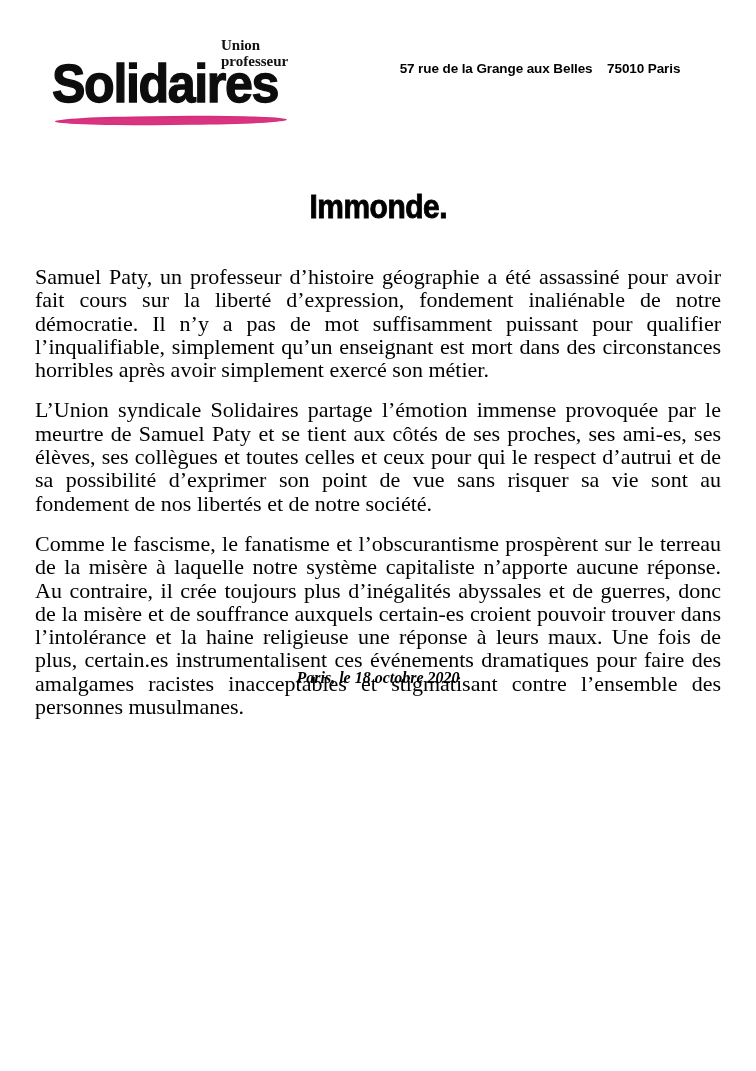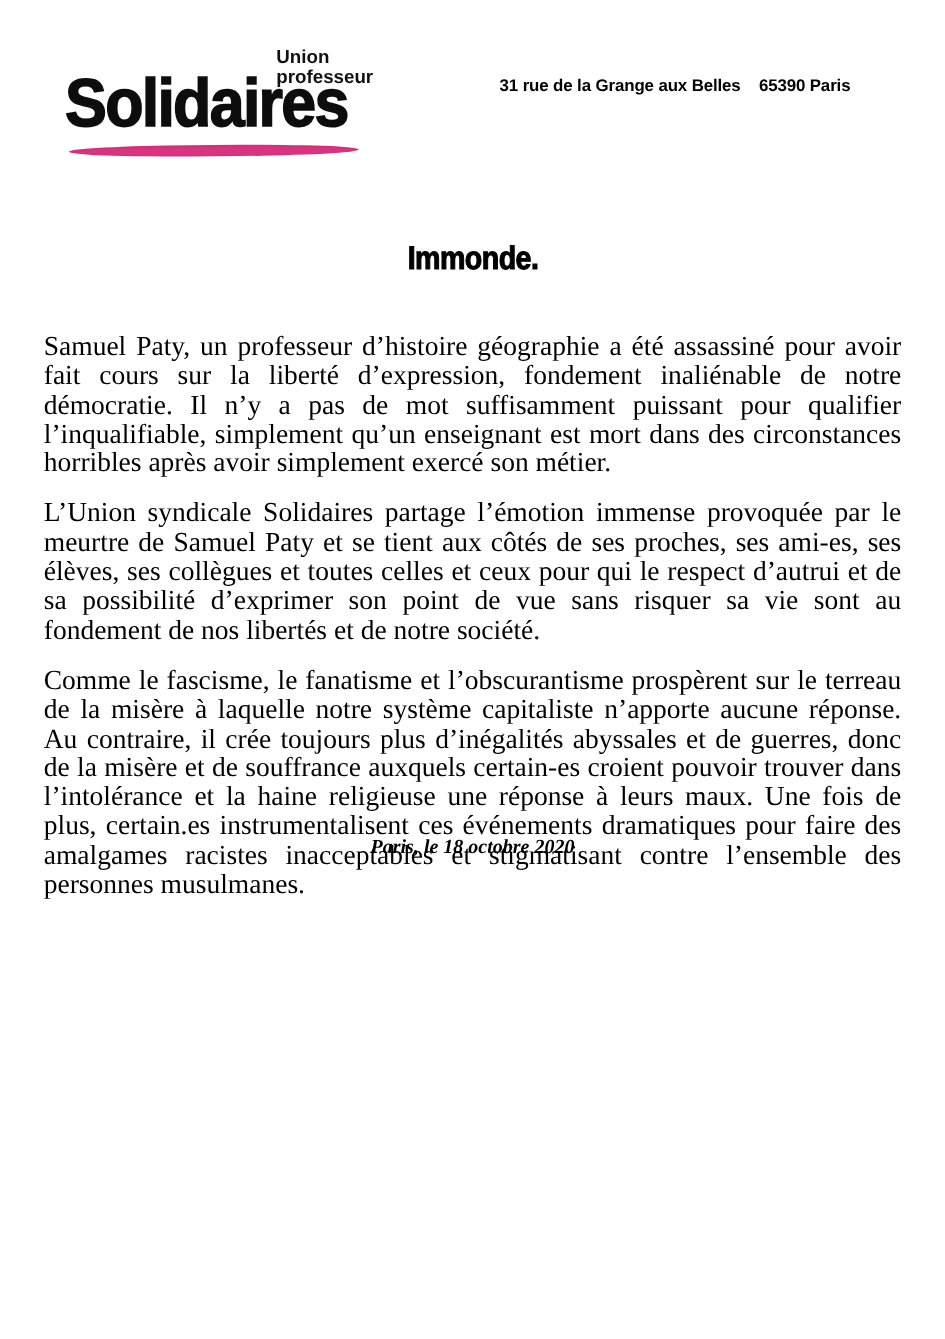--- a/index.html
+++ b/index.html
@@ -45,21 +45,21 @@
     color: #0d0d0d;
     transform: scaleX(0.93);
     transform-origin: left center;
     white-space: nowrap;
     -webkit-text-stroke: 1.3px #0d0d0d;
   }
   .logo-sub {
     position: absolute;
     left: 169px;
     top: 0px;
-    font-family: Liberation Sans, sans-serif;
+    font-family: Liberation Serif, serif;
     font-weight: 700;
     font-size: 15px;
     line-height: 15.5px;
     color: #111111;
     text-align: left;
   }
   .logo-sub span { display: block; }
   .logo-rule {
     position: absolute;
     left: 3px;
@@ -99,21 +99,21 @@
 
   
   .doc-title {
     position: absolute;
     left: 0;
     top: 186px;
     width: 756px;
     text-align: center;
     font-family: "Liberation Sans", sans-serif;
     font-weight: 700;
-    font-size: 26px;
+    font-size: 34px;
     line-height: 40px;
     letter-spacing: -0.5px;
     color: #000000;
   }
   .doc-title span {
     display: inline-block;
     transform: scaleX(0.88);
     -webkit-text-stroke: 0.9px #000;
   }
 
@@ -160,21 +160,21 @@
   <div class="logo-block">
     <div class="logo-wordmark">Solidaires</div>
     <div class="logo-sub">
       <span>Union</span>
       <span>professeur</span>
     </div>
     <div class="logo-rule"></div>
   </div>
 
   <div class="contact-block">
-    <span class="line">31 rue de la Grange aux Belles    65390 Paris</span>
+    <span class="line">57 rue de la Grange aux Belles    75010 Paris</span>
   </div>
 
 </div>
 
 <div class="doc-title">
   <span>Immonde.</span>
 </div>
 
 <div class="body-copy">
   <p class="para">Samuel Paty, un professeur d’histoire géographie a été assassiné pour avoir fait cours sur la liberté d’expression, fondement inaliénable de notre démocratie. Il n’y a pas de mot suffisamment puissant pour qualifier l’inqualifiable, simplement qu’un enseignant est mort dans des circonstances horribles après avoir simplement exercé son métier.</p>

